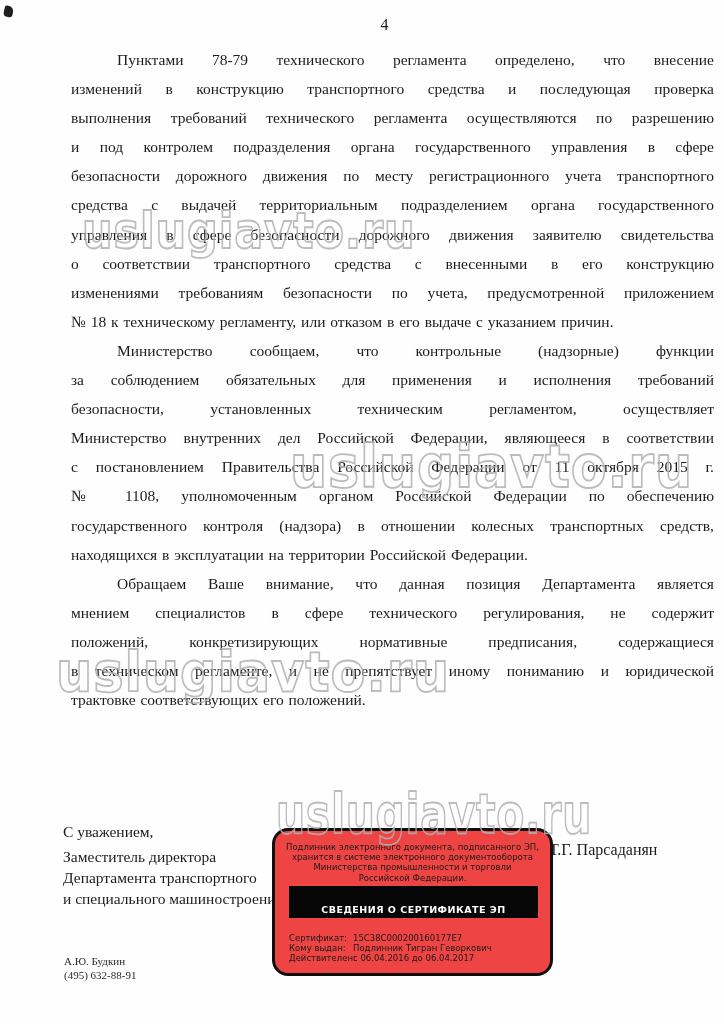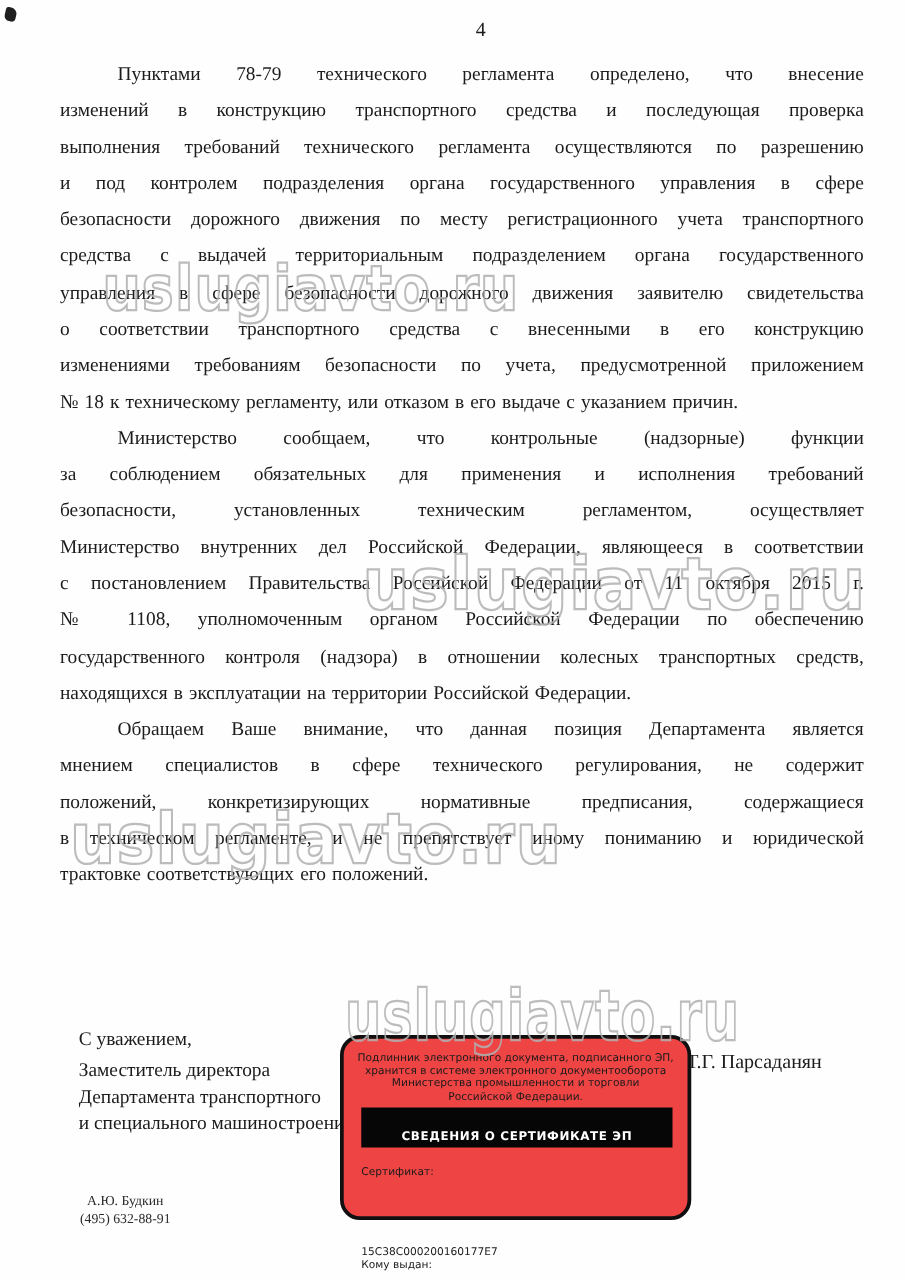--- a/index.html
+++ b/index.html
@@ -22,21 +22,21 @@
   }
   .page-number {
     position: absolute;
     top: 16px; left: 63px;
     width: 643px;
     text-align: center;
     font-size: 16px;
   }
   .body-text {
     position: absolute;
-    top: 45px; left: 48px;
+    top: 45px; left: 71px;
     width: 643px;
     font-size: 15.5px;
     line-height: 29.1px;
     word-spacing: 1px;
   }
   .body-text .line {
     text-align: justify;
     text-align-last: justify;
     white-space: nowrap;
   }
@@ -82,29 +82,28 @@
     font-weight: bold;
     text-align: center;
     padding: 18px 0 3px 0;
     letter-spacing: 0.5px;
   }
   .stamp .fields {
     margin: 15px 0 0 14px;
     font-size: 8.5px;
     line-height: 10.2px;
   }
-  .stamp .row { display: flex; flex-direction: column; }
+  .stamp .row { display: flex; }
   .stamp .row .lbl { width: 64px; flex: 0 0 64px; }
   .footer {
     position: absolute;
     left: 64px; top: 954px;
     font-size: 11px;
     line-height: 14px;
     color: #2a2a2a;
-    text-align: center;
   }
   .wm {
     position: absolute;
     z-index: 10;
     pointer-events: none;
     font-family: "DejaVu Sans", sans-serif;
     font-weight: bold;
     color: transparent;
     -webkit-text-stroke: 1.8px rgba(176,176,176,0.85);
     line-height: 1;

